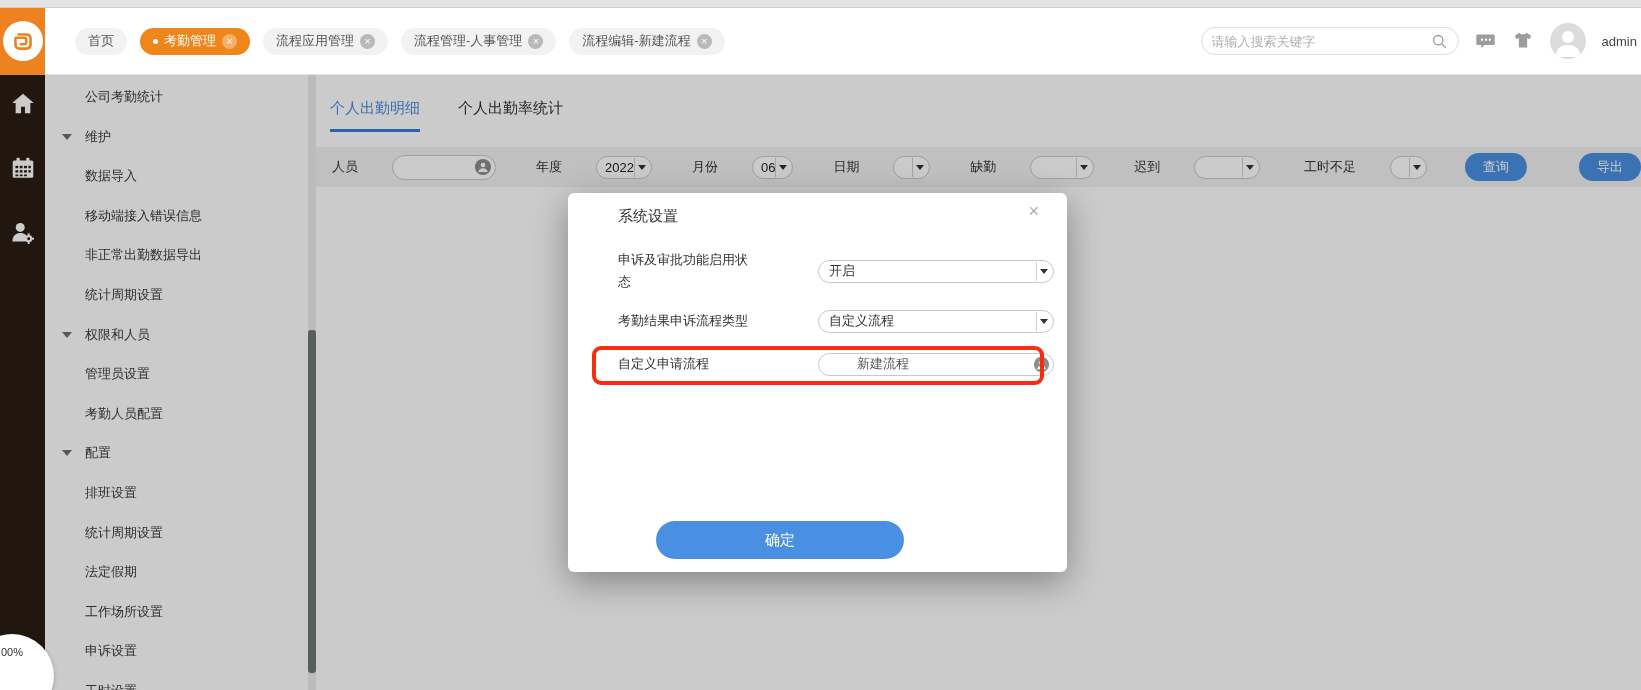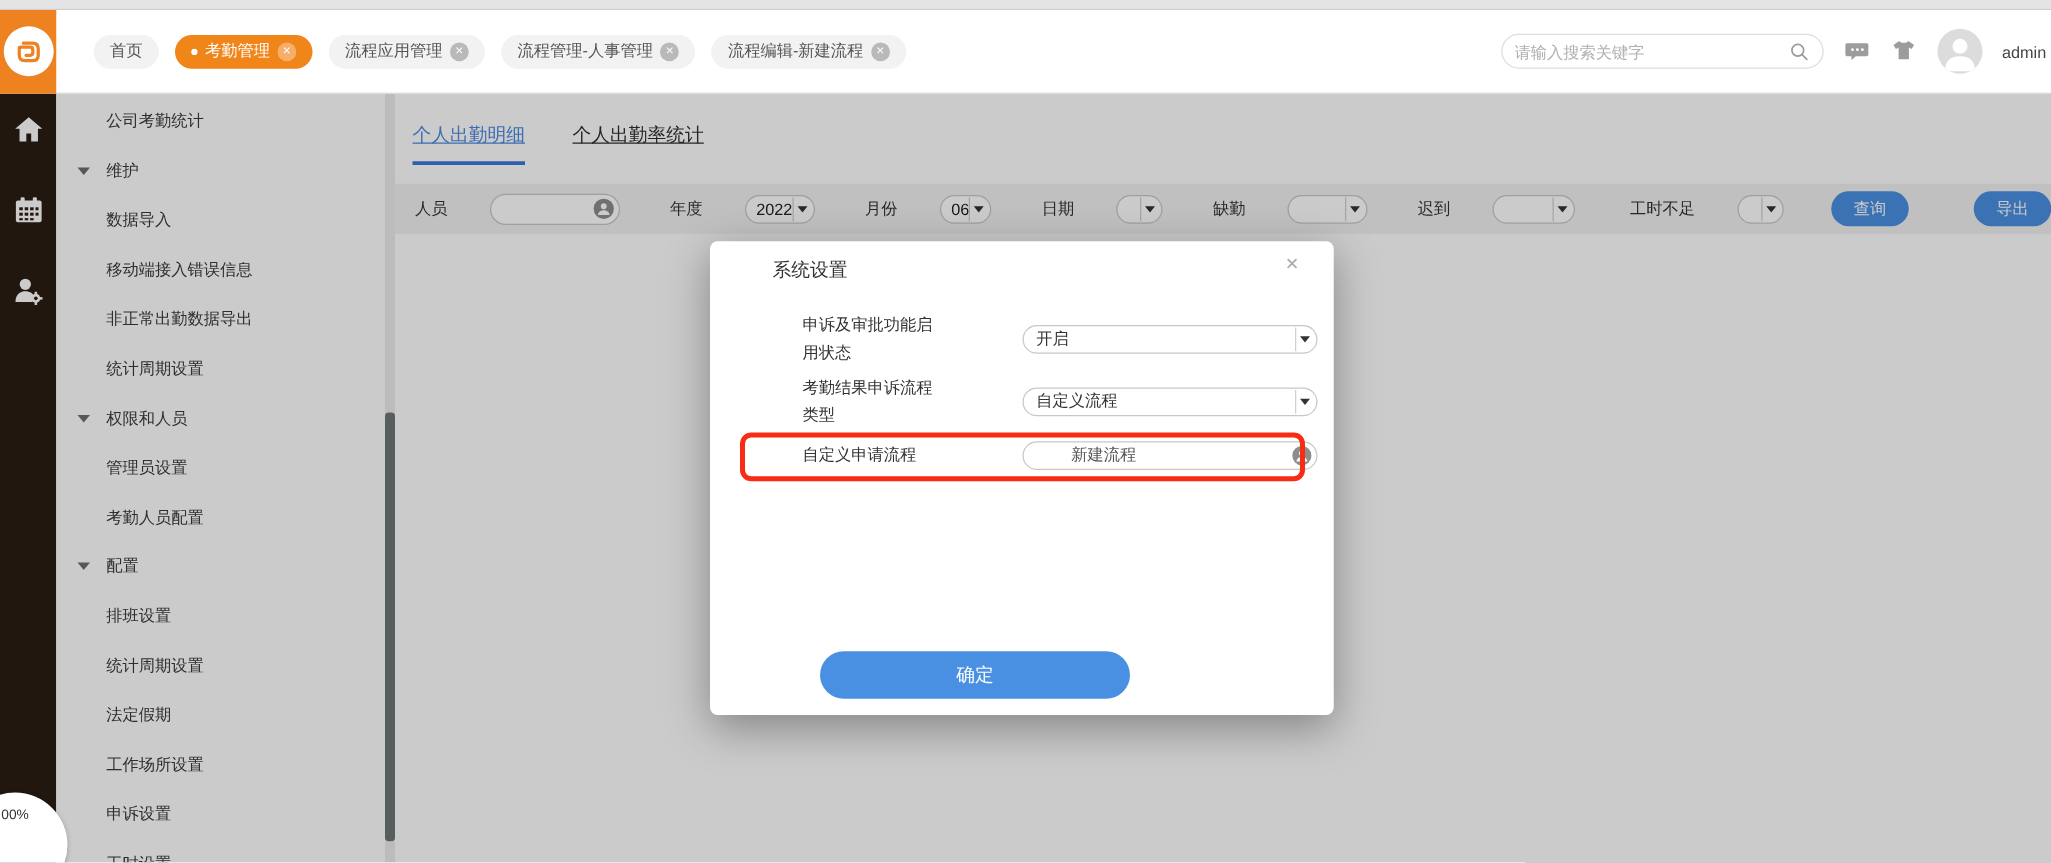--- a/index.html
+++ b/index.html
@@ -45,21 +45,21 @@
     color:#3a3a3a; white-space:nowrap; cursor:default; position:relative; }
   .s-item .tri { position:absolute; left:17px; top:17px; width:0; height:0;
     border-left:5px solid transparent; border-right:5px solid transparent; border-top:6px solid #6e6e6e; }
   .side-scroll-track { position:absolute; right:0; top:0; bottom:0; width:8px; background:#ececec; }
   .side-scroll-thumb { position:absolute; right:0; top:255px; width:8px; height:343px;
     background:#6f7577; border-radius:3px; }
 
   
   .content { position:absolute; left:316px; top:0; right:0; bottom:0; background:#fff; }
   .content-tabs { display:flex; gap:38px; padding:24px 0 0 14px; }
-  .ctab { font-size:15px; color:#2f2f2f; padding-bottom:11px; cursor:default;text-decoration:underline; }
+  .ctab { font-size:15px; color:#2f2f2f; padding-bottom:11px; cursor:default; }
   .ctab.active { color:#4C8BE0; border-bottom:3px solid #3B79DC; }
   .filter-bar { margin-top:15px; height:40px; background:#f1f1f1; display:flex;
     align-items:center; padding-left:16px; font-size:13px; color:#333; white-space:nowrap;gap:26px; }
   .f-label { margin-left:14px; }
   .f-label:first-child { margin-left:0; }
   .pill-input { height:25px; border:1px solid #c8c8c8; border-radius:13px; background:#fff;
     display:flex; align-items:center; margin-left:8px; padding:0 3px 0 10px; }
   .pill-input .val { flex:1; font-size:13px; color:#555; }
   .sel { height:23px; border:1px solid #c8c8c8; border-radius:12px; background:#fff;
     display:flex; align-items:center; margin-left:8px; padding-left:8px; }
@@ -76,21 +76,21 @@
   
   .overlay { position:absolute; top:75px; left:0; right:0; bottom:0;
     background:rgba(0,0,0,0.205); z-index:40; }
 
   
   .modal { position:absolute; left:568px; top:193px; width:499px; height:379px;
     background:#fff; border-radius:6px; box-shadow:0 10px 35px rgba(0,0,0,0.35); z-index:60; }
   .m-title { position:absolute; left:50px; top:14px; font-size:15px; color:#333; }
   .m-close { position:absolute; right:28px; top:8px; font-size:18px; color:#aaa; cursor:default; }
   .m-row { position:absolute; left:50px; right:13px; display:flex; align-items:center; }
-  .m-label { width:140px; margin-right:62px; font-size:13px; color:#333; line-height:22px;margin-left:24px; }
+  .m-label { width:140px; margin-right:62px; font-size:13px; color:#333; line-height:22px; }
   .m-row1 { top:48px; height:60px; }
   .m-row2 { top:116px; height:24px; }
   .m-row3 { top:159px; height:24px; }
   .m-sel, .m-pick { flex:0 0 236px; height:23px; border:1px solid #c8c8c8; border-radius:12px;
     background:#fff; display:flex; align-items:center; padding-left:10px; }
   .m-sel .sel-val, .m-pick .val { flex:1; font-size:13px; color:#333; }
   .m-pick .val { color:#555;margin-left:28px; }
   .m-sel .sel-arrow { width:15px; height:19px; border-left:1px solid #d0d0d0; margin-right:2px;
     display:flex; align-items:center; justify-content:center; }
   .m-sel .sel-arrow i { width:0; height:0; border-left:4px solid transparent;

